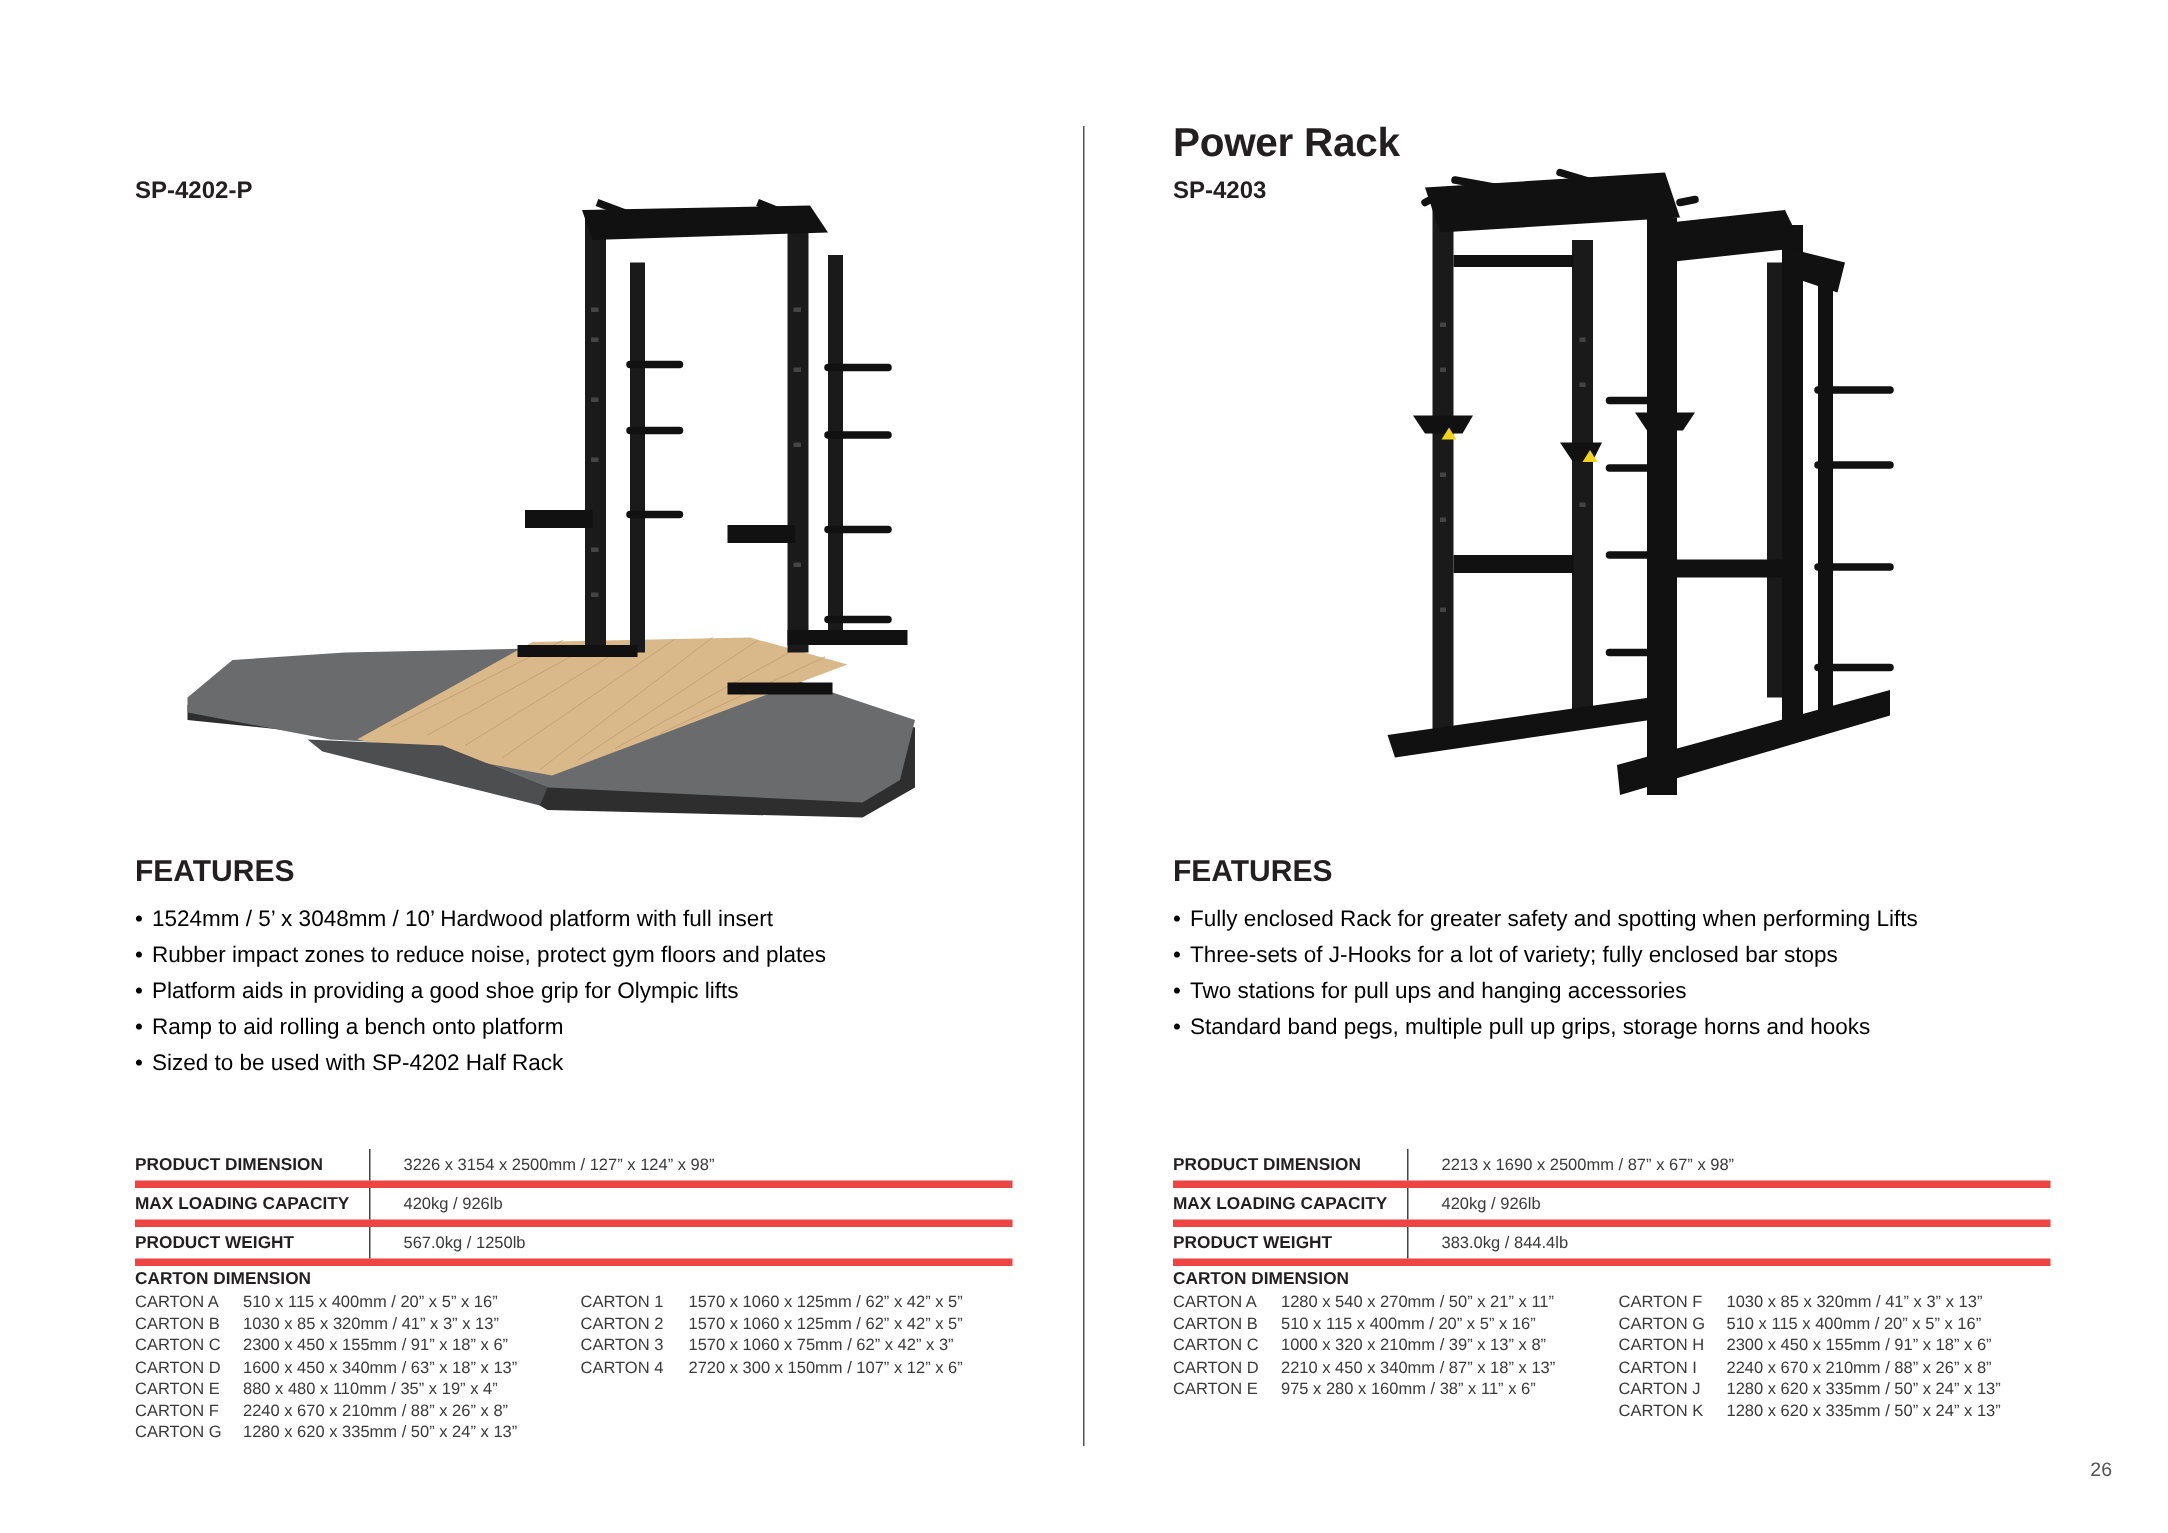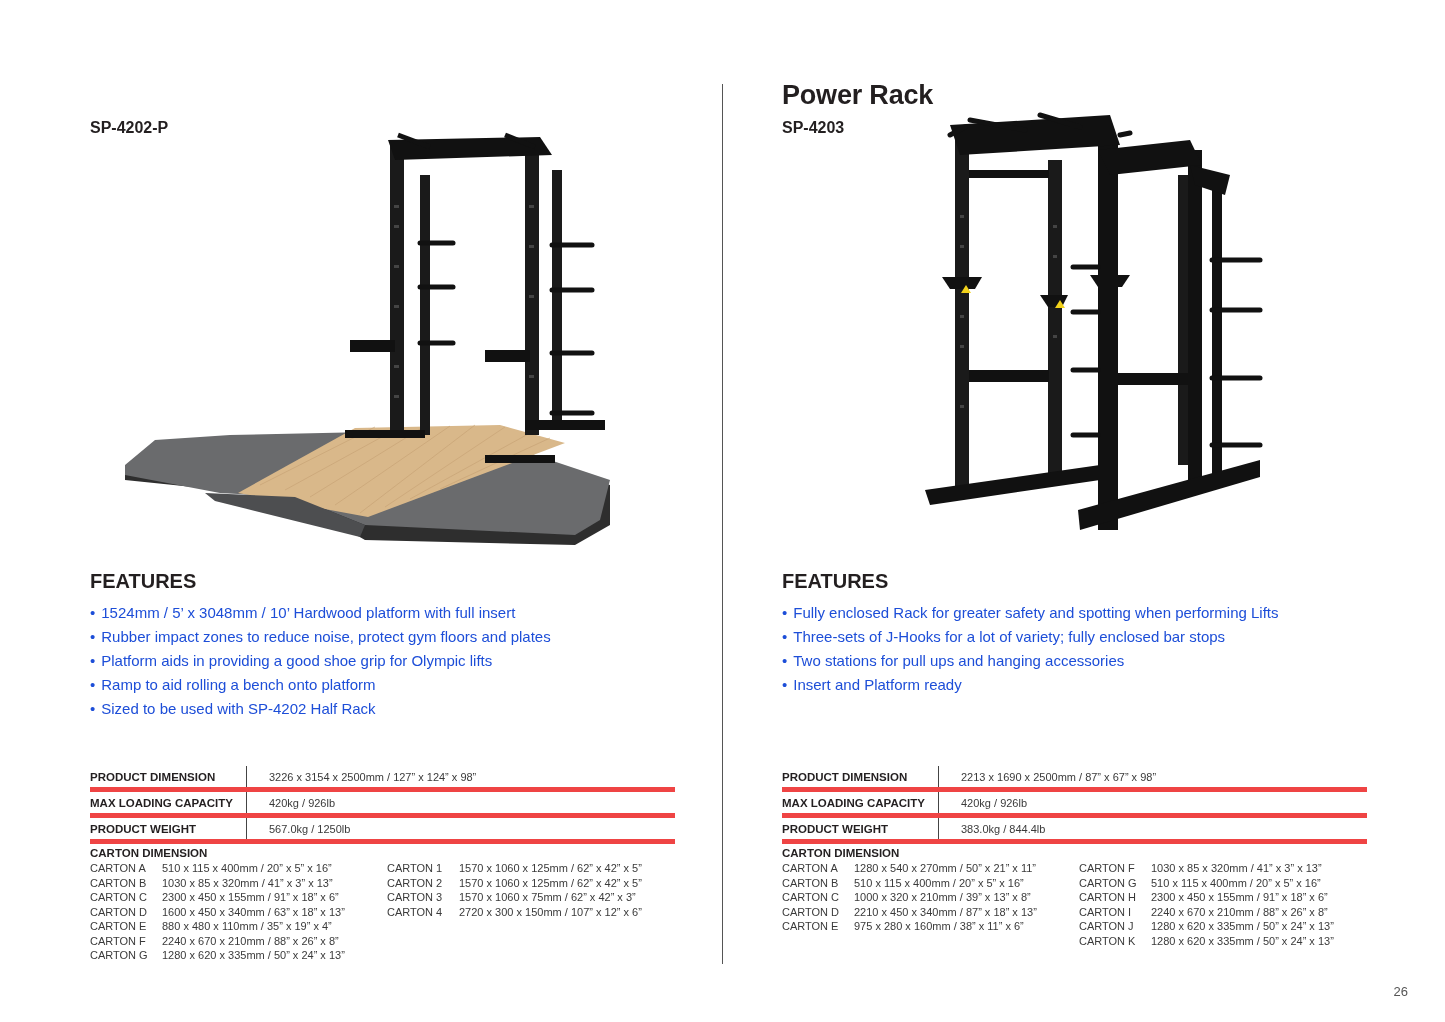--- a/index.html
+++ b/index.html
@@ -12,34 +12,34 @@
 
   .divider { position: absolute; left: 722px; top: 84px; width: 1px; height: 880px; background: #555; }
 
   .title { position: absolute; top: 80px; left: 0; font-size: 27px; font-weight: bold; letter-spacing: -0.2px; color: #231f20; }
   .sku { position: absolute; top: 119px; left: 0; font-size: 16px; font-weight: bold; color: #231f20; }
 
   .product-img { position: absolute; }
 
   .features-h { position: absolute; top: 570px; left: 0; font-size: 20px; font-weight: bold; color: #231f20; }
   .features { position: absolute; top: 601px; left: 0; list-style: none; }
-  .features li { font-size: 15px; line-height: 24px; color: #1d4ed8; white-space: nowrap; }
+  .features li { font-size: 15px; line-height: 24px; color: #000000; white-space: nowrap; }
   .features li::before { content: "\2022"; margin-right: 6px; }
 
   .spec { position: absolute; top: 766px; left: 0; width: 585px; }
   .spec-row { display: flex; height: 26px; border-bottom: 5px solid #ef4444; align-items: center; }
   .spec-label { width: 157px; font-size: 11.5px; font-weight: bold; color: #231f20; height: 100%; display: flex; align-items: center; border-right: 1px solid #444; }
   .spec-val { padding-left: 22px; font-size: 11px; color: #3a3a3a; }
 
   .carton-h { position: absolute; top: 847px; left: 0; font-size: 11.5px; font-weight: bold; color: #231f20; }
   .carton-list { position: absolute; top: 861px; }
   .carton-row { display: flex; font-size: 11px; line-height: 14.5px; color: #3a3a3a; white-space: nowrap; }
   .carton-name { width: 72px; }
 
-  .page-num { position: absolute; right: 37px; top: 972px; font-size: 13px; color: #555; margin-top: 12px; }
+  .page-num { position: absolute; right: 37px; top: 972px; font-size: 13px; color: #555; }
 </style>
 </head>
 <body>
 
 <div class="col left">
   <div class="sku">SP-4202-P</div>
 
   <svg class="product-img" style="left:30px; top:125px;" width="500" height="430" viewBox="0 0 500 430">
 
     <polygon points="5,345 35,318 290,305 490,360 490,400 455,420 245,415 170,372 5,355" fill="#2e2e2e"></polygon>
@@ -237,21 +237,21 @@
 
     <polygon points="5,385 180,360 180,375 10,400" fill="#111"></polygon>
     <polygon points="158,405 340,355 340,372 160,425" fill="#111"></polygon>
   </svg>
 
   <div class="features-h">FEATURES</div>
   <ul class="features">
     <li>Fully enclosed Rack for greater safety and spotting when performing Lifts</li>
     <li>Three-sets of J-Hooks for a lot of variety; fully enclosed bar stops</li>
     <li>Two stations for pull ups and hanging accessories</li>
-    <li>Insert and Platform ready</li>
+    <li>Standard band pegs, multiple pull up grips, storage horns and hooks</li>
   </ul>
 
   <div class="spec">
     <div class="spec-row">
       <div class="spec-label">PRODUCT DIMENSION</div>
       <div class="spec-val">2213 x 1690 x 2500mm / 87” x 67” x 98”</div>
     </div>
     <div class="spec-row">
       <div class="spec-label">MAX LOADING CAPACITY</div>
       <div class="spec-val">420kg / 926lb</div>

